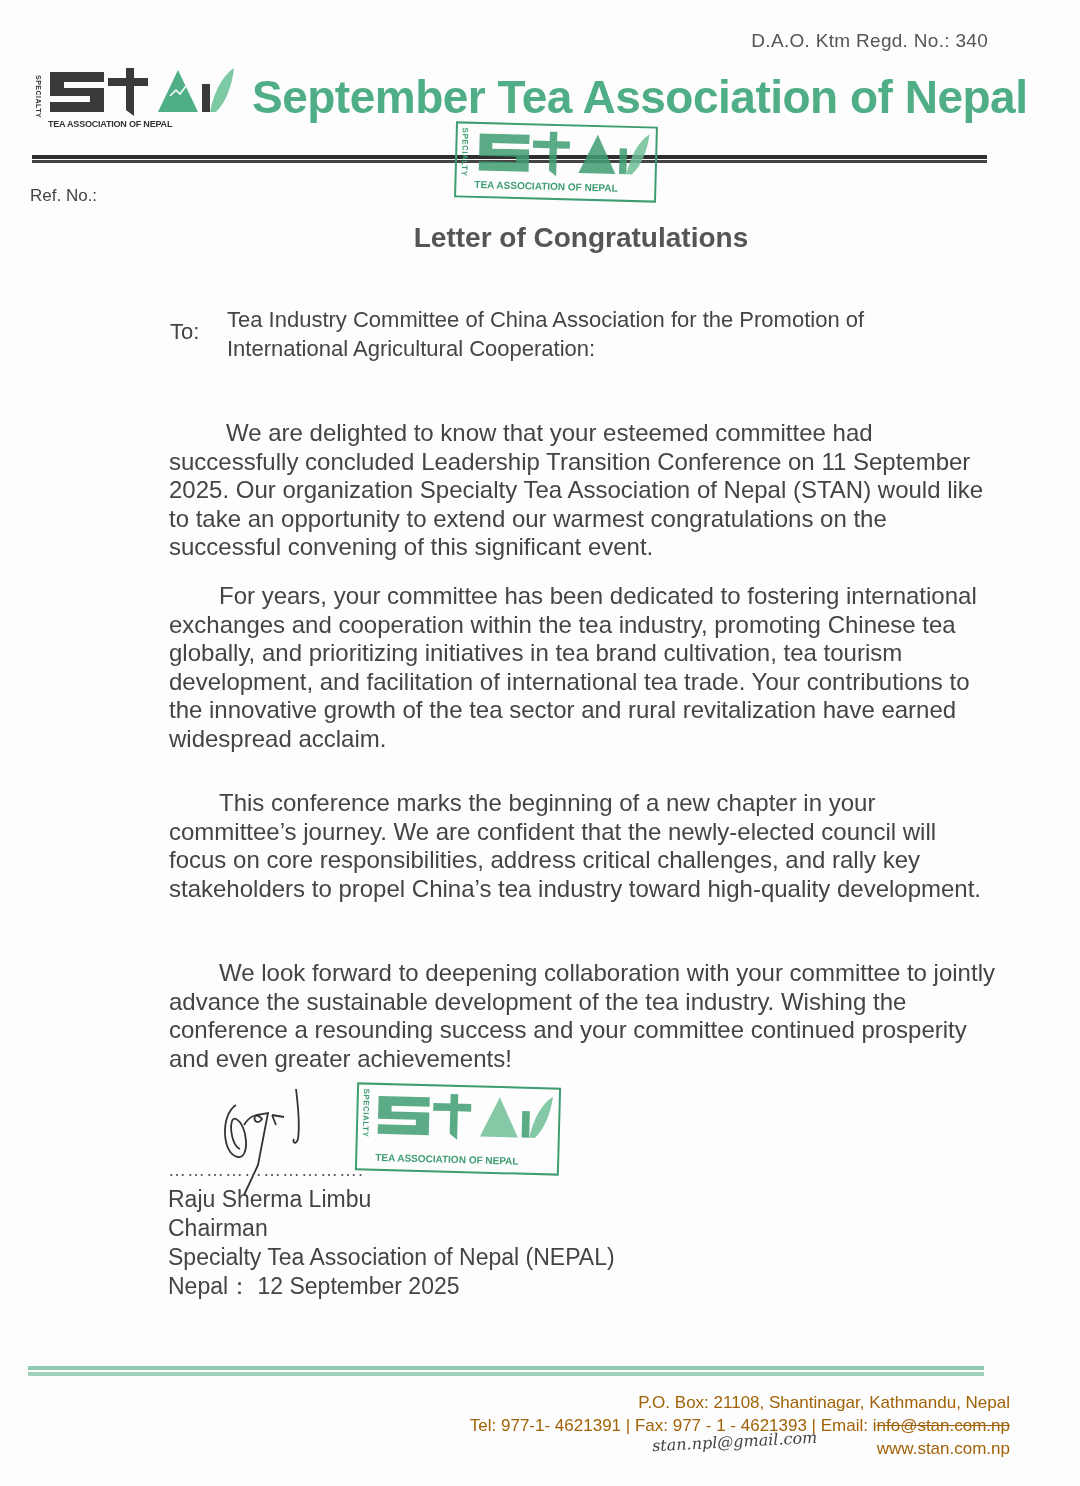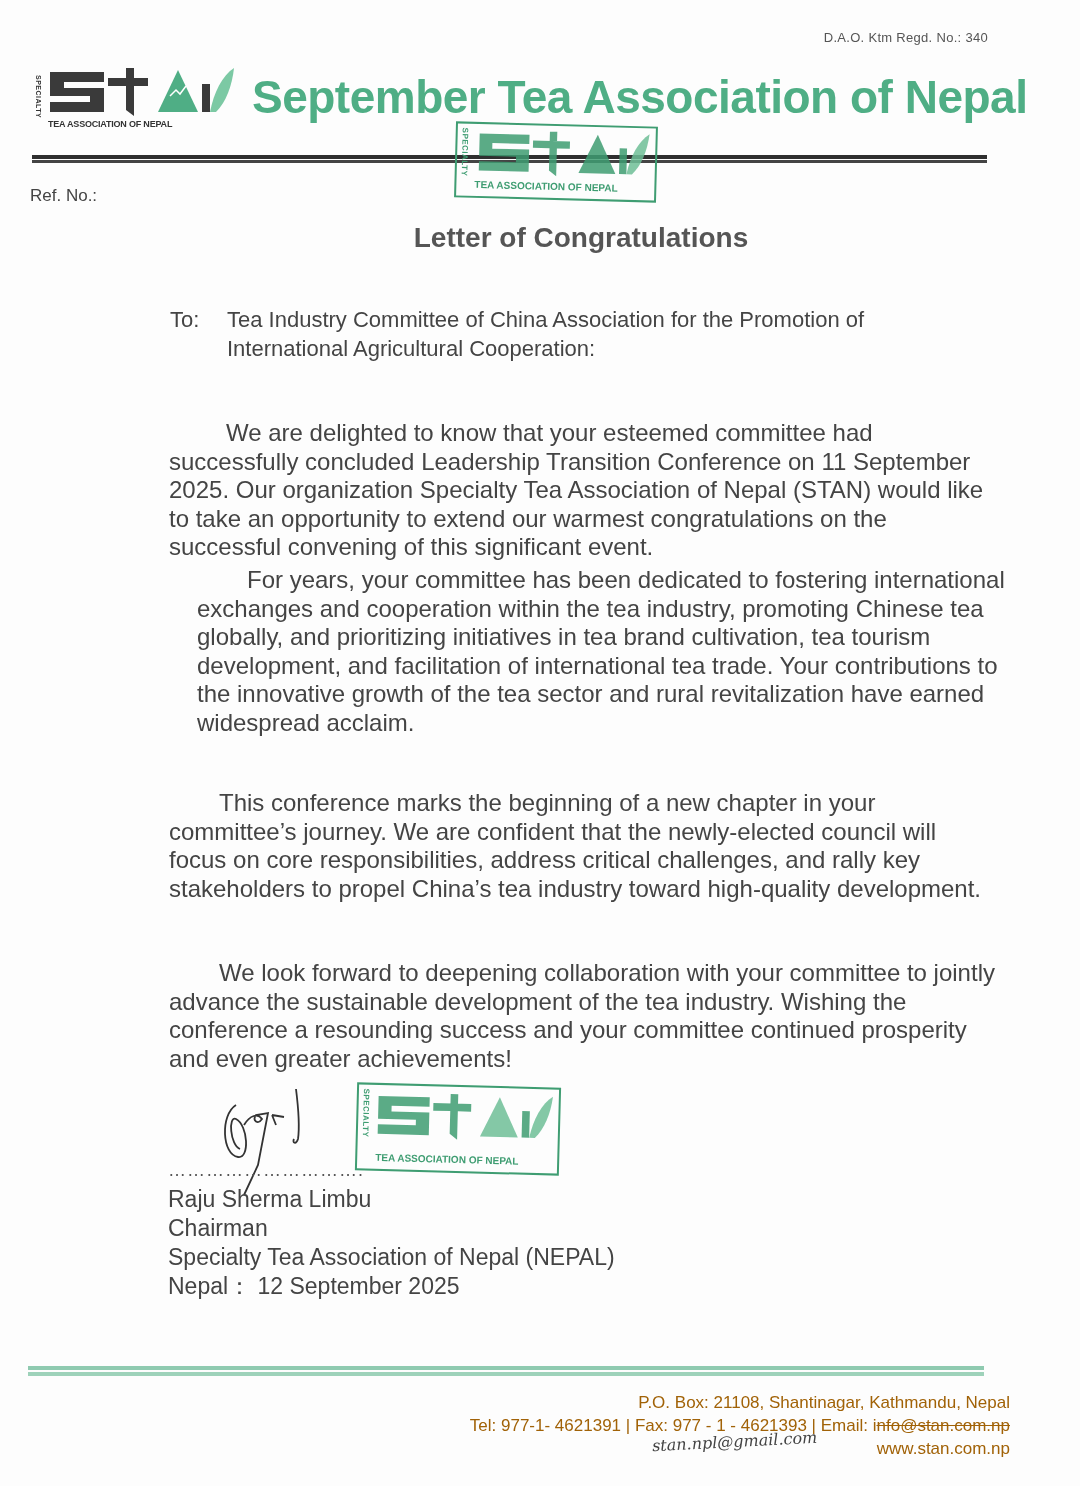--- a/index.html
+++ b/index.html
@@ -6,21 +6,21 @@
   body {
     width: 1080px; height: 1486px;
     background: #ffffff;
     position: relative; overflow: hidden;
     font-family: "Liberation Sans", "DejaVu Sans", sans-serif;
     color: #3a3a3a;
   }
   .page { position: absolute; inset: 0; background: #fdfdfd; }
   .regd {
     position: absolute; right: 92px; top: 30px;
-    font-size: 13px; color: #555; letter-spacing: 0.3px;
+    font-size: 19px; color: #555; letter-spacing: 0.3px;
   }
   
   .logo { position: absolute; left: 32px; top: 66px; width: 200px; height: 66px; }
   .logo .vert {
     position: absolute; left: 0; top: 2px; width: 10px; height: 58px;
     writing-mode: vertical-rl; font-size: 7px; font-weight: bold; color: #333;
     letter-spacing: 0.5px; text-align: center;
   }
   .logo .sub {
     position: absolute; left: 16px; top: 53px; font-size: 9px; font-weight: bold;
@@ -46,29 +46,29 @@
   .stamp .sub { position: absolute; left: 18px; bottom: 6px; font-size: 10px; font-weight: bold; white-space: nowrap; }
   .stamp svg { position: absolute; left: 16px; top: 4px; opacity: 0.85; }
   .stamp-top { left: 455px; top: 124px; width: 198px; height: 72px; transform: rotate(1.5deg); }
   .stamp-bottom { left: 356px; top: 1085px; width: 200px; height: 84px; transform: rotate(1.5deg); }
   .ref { position: absolute; left: 30px; top: 186px; font-size: 17px; color: #444; }
   .letter-title {
     position: absolute; left: 0; right: 0; top: 222px; text-align: center;
     font-size: 28px; font-weight: bold; color: #555; padding-left: 82px;
   }
   .to-block { position: absolute; left: 170px; top: 305px; width: 800px; font-size: 22px; line-height: 29px; color: #444; }
-  .to-block .label { position: absolute; left: 0; top: 0; }
+  .to-block .label { position: absolute; left: 0; top: 12px; }
   .to-block .addr { margin-left: 57px; }
   .para {
     position: absolute; left: 169px; width: 830px;
     font-size: 24px; line-height: 28.5px; color: #444;
   }
   .para .indent { display: inline-block; width: 50px; }
   .p1 { top: 419px; }
-  .p2 { top: 566px; margin-left: 28px; }
+  .p2 { top: 582px; }
   .p3 { top: 789px; }
   .p4 { top: 959px; }
   .signature { position: absolute; left: 214px; top: 1085px; }
   .dots { position: absolute; left: 168px; top: 1160px; font-size: 18px; color: #555; letter-spacing: 1px; }
   .sig-block { position: absolute; left: 168px; top: 1185px; font-size: 23px; line-height: 29px; color: #444; }
   .rule-bottom { position: absolute; left: 28px; right: 96px; top: 1366px; height: 11px; }
   .rule-bottom .a { position: absolute; left: 0; right: 0; top: 0; height: 4px; background: #8fcab0; }
   .rule-bottom .b { position: absolute; left: 0; right: 0; top: 6px; height: 4px; background: #9ed2ba; }
   .footer { position: absolute; left: 0; right: 0; top: 1391px; text-align: right; font-size: 17px; line-height: 23px; color: #a16207; padding-right: 70px; }
   .footer .strike { text-decoration: line-through; }

